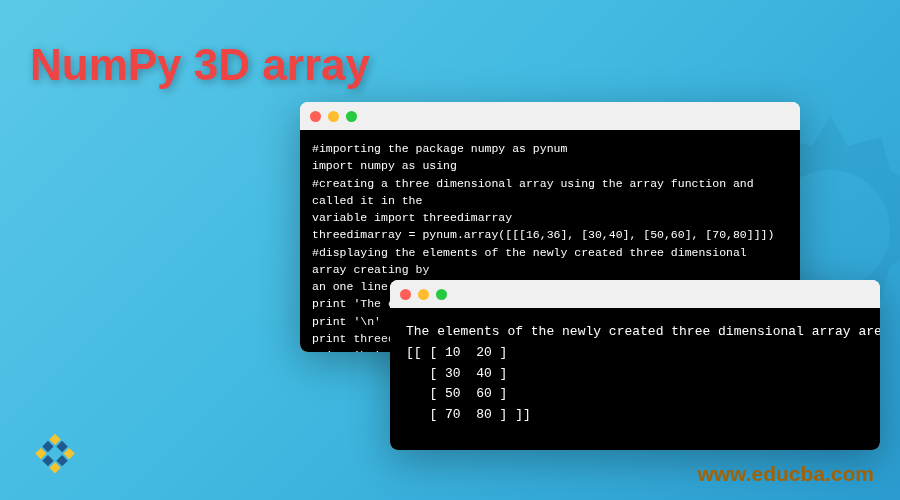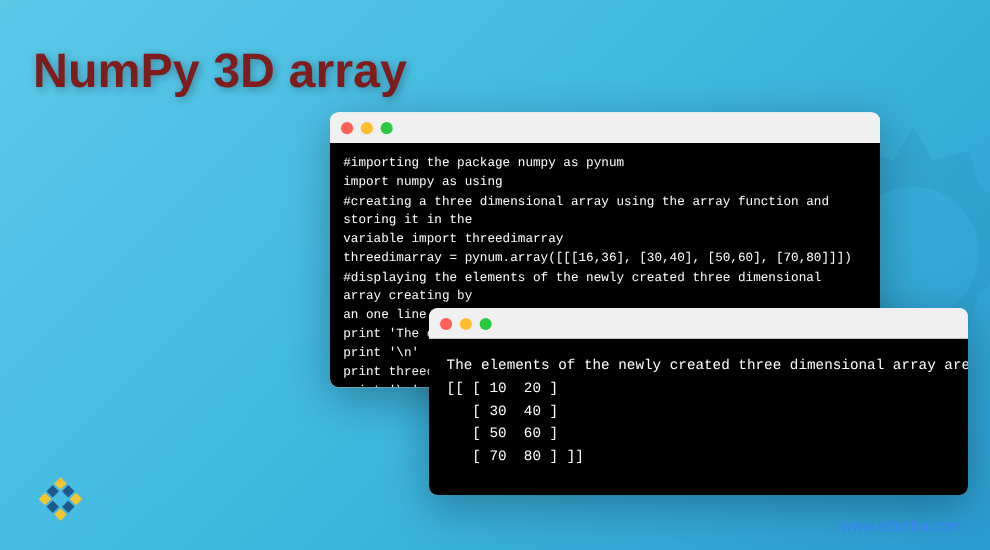--- a/index.html
+++ b/index.html
@@ -18,21 +18,21 @@
     width: 300px;
     height: 300px;
     opacity: 0.1;
   }
   .title {
     position: absolute;
     top: 40px;
     left: 30px;
     font-size: 44px;
     font-weight: 700;
-    color: #7f1d1d;
+    color: #ef4444;
     text-shadow: 2px 2px 8px rgba(0,0,0,0.3);
   }
   .window {
     position: absolute;
     background: #ffffff;
     border-radius: 8px;
     box-shadow: 0 10px 40px rgba(0,0,0,0.3);
     overflow: hidden;
   }
   .window-code {
@@ -73,23 +73,23 @@
   .terminal-output {
     font-size: 13px;
     line-height: 1.6;
     padding: 14px 16px;
     white-space: pre;
   }
   .footer-url {
     position: absolute;
     bottom: 14px;
     right: 26px;
-    color: #3b82f6;
-    font-size: 14px;
-    font-weight: 400;
+    color: #a16207;
+    font-size: 21px;
+    font-weight: 700;
   }
   .logo {
     position: absolute;
     bottom: 20px;
     left: 30px;
     width: 50px;
     height: 50px;
   }
 </style>
 </head>
@@ -102,21 +102,21 @@
 <h1 class="title">NumPy 3D array</h1>
 
 <div class="window window-code">
   <div class="titlebar">
     <span class="dot dot-red"></span>
     <span class="dot dot-yellow"></span>
     <span class="dot dot-green"></span>
   </div>
   <div class="terminal"><span>#importing the package numpy as pynum</span>
 <span>import numpy as using</span>
-<span>#creating a three dimensional array using the array function and storing it in the</span>
+<span>#creating a three dimensional array using the array function and called it in the</span>
 <span>variable import threedimarray</span>
 <span>threedimarray = pynum.array([[[16,36], [30,40], [50,60], [70,80]]])</span>
 <span>#displaying the elements of the newly created three dimensional array creating by</span>
 <span>an one line space</span>
 <span>print 'The ele</span>
 <span>print '\n'</span>
 <span>print threedi</span>
 <span>print '\n'</span></div>
 </div>
 

